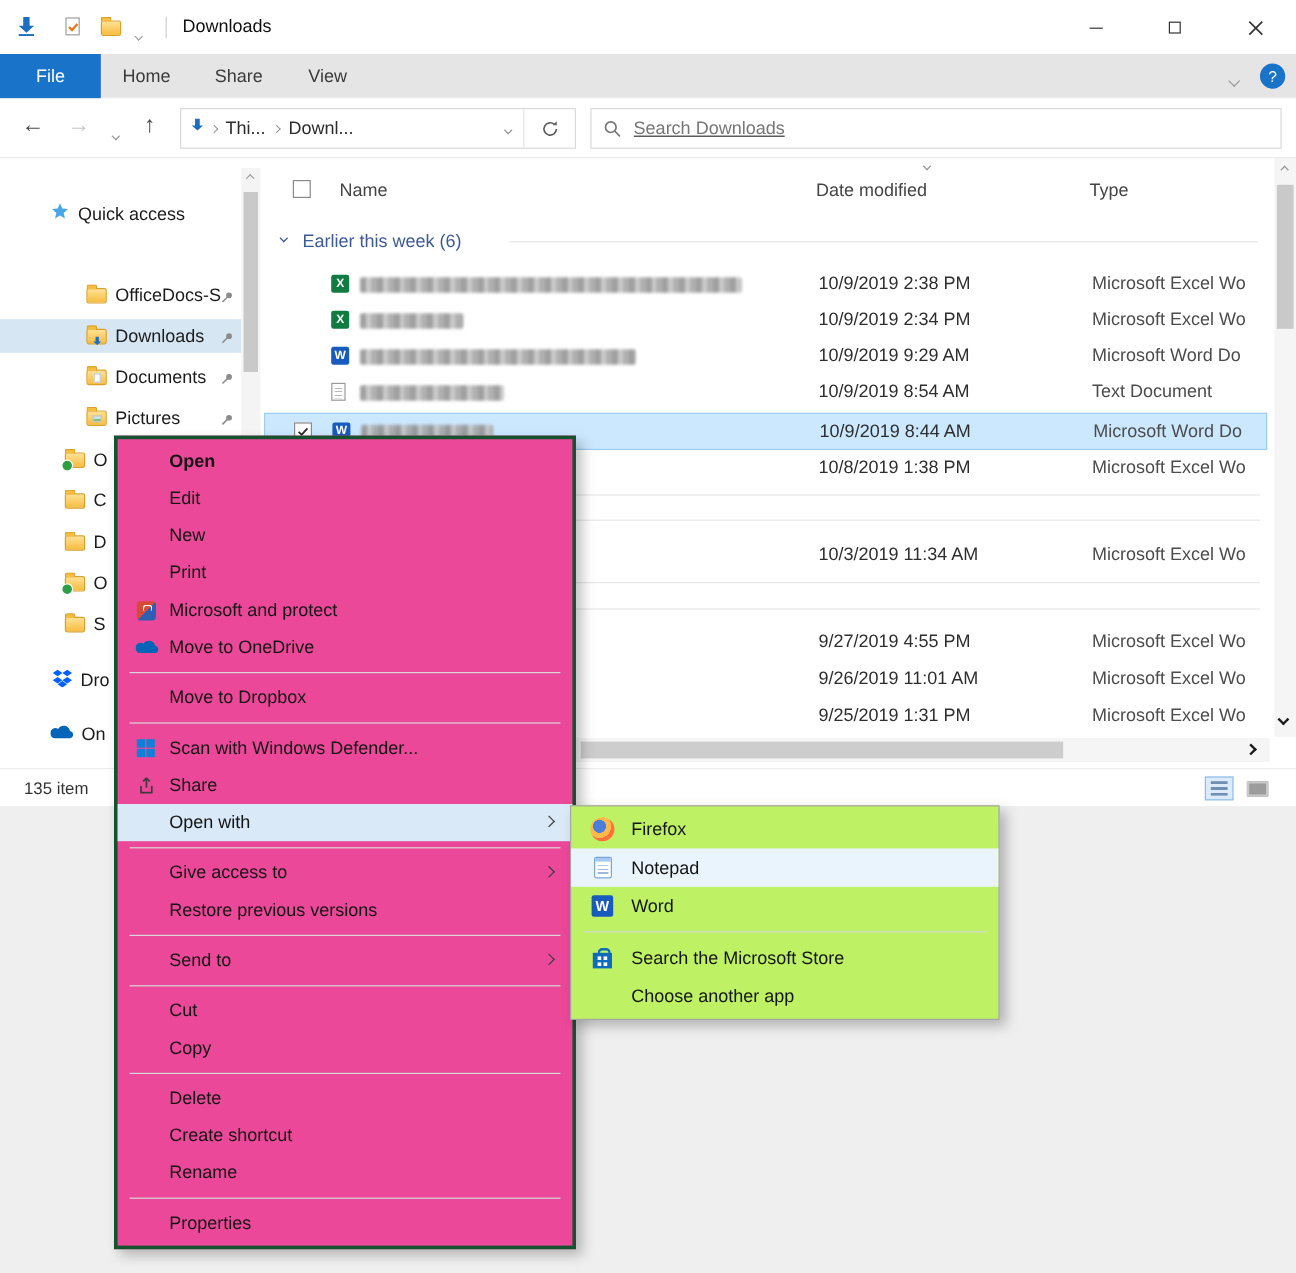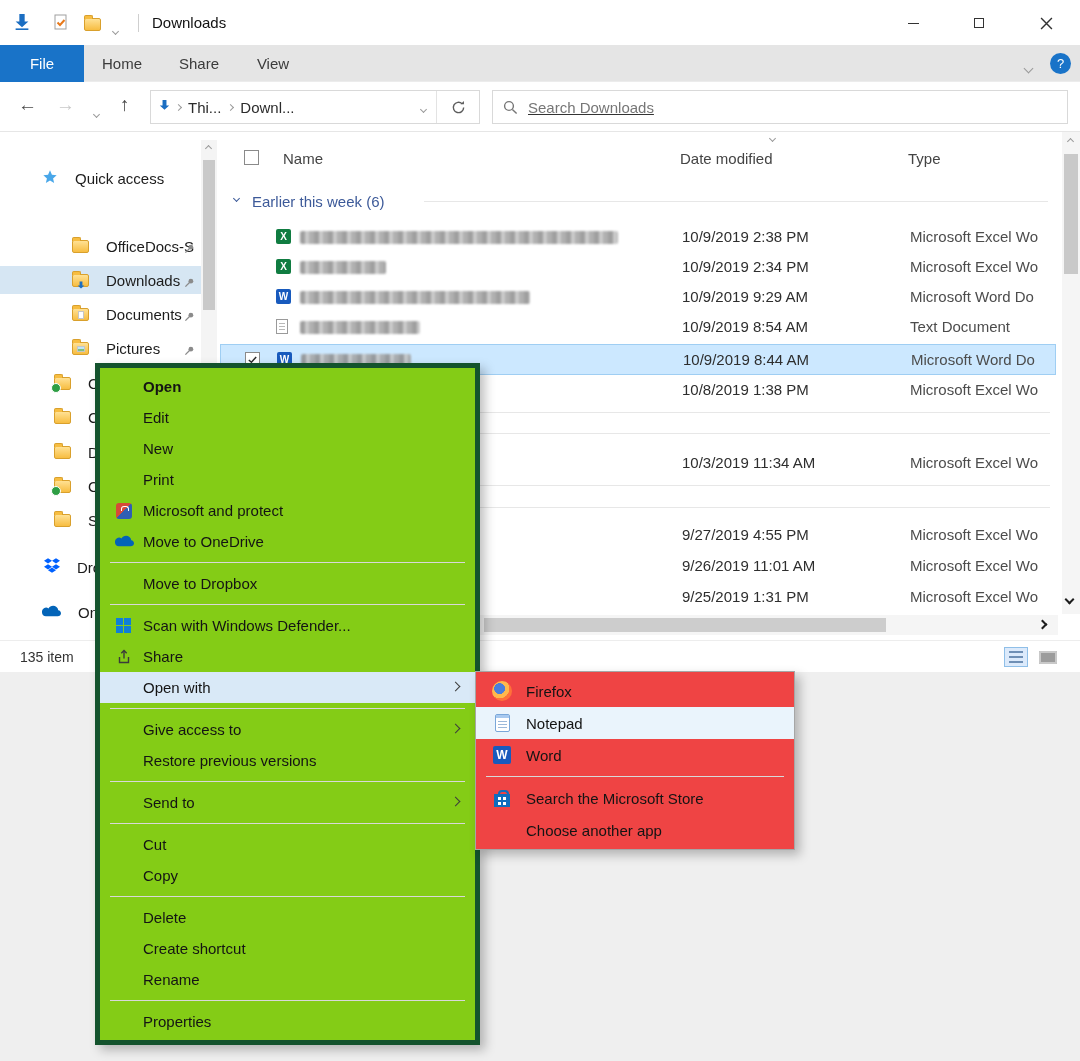--- a/index.html
+++ b/index.html
@@ -38,21 +38,21 @@
   .chev.r { transform:rotate(-45deg); }
   .chev.d { transform:rotate(45deg); }
   .chev.u { transform:rotate(-135deg); }
   .chev.sm { width:5px; height:5px; }
   .chev.dark { border-color:#1d1d1d; border-width:2px; }
   .chev.blue { border-color:#3d5a99; }
   .chev.lite { border-color:#9a9a9a; }
 
   
   .nav { position:absolute; left:0; top:132px; width:218px; height:508px; background:#fff; }
-  .nav-item { position:absolute; left:0; width:201px; height:28px; display:flex; align-items:center; gap:17px; font-size:15px; color:#1c1c1c; }
+  .nav-item { position:absolute; left:0; width:201px; height:28px; display:flex; align-items:center; gap:7px; font-size:15px; color:#1c1c1c; }
   .nav-item.selected { background:#d6e6f3; }
   .pin { position:absolute; left:184px; top:8px; }
   .nav-scroll { position:absolute; left:201px; top:8px; width:16px; height:460px; background:#f4f4f4; }
   .nav-thumb { position:absolute; left:2px; top:20px; width:12px; height:150px; background:#c9c9c9; }
 
   
   .sfold { position:relative; display:inline-block; width:17px; height:13px; background:linear-gradient(#ffe194,#f7bd41); border:1px solid #d9a02c; border-radius:2px; flex:none; }
   .sfold::before { content:""; position:absolute; top:-4px; left:-1px; width:7px; height:3px; background:#f7bd41; border:1px solid #d9a02c; border-bottom:0; border-radius:2px 2px 0 0; }
   .badge-sync::after { content:""; position:absolute; left:-4px; bottom:-4px; width:8px; height:8px; border-radius:50%; background:#2e9e44; border:1px solid #fff; }
   .doc-sheet { position:absolute; left:5px; top:2px; width:6px; height:8px; background:#fff; border:1px solid #c5c5c5; }
@@ -104,30 +104,30 @@
   .hscroll { position:absolute; left:222px; top:615px; width:836px; height:20px; background:#f5f5f5; }
   .hthumb { position:absolute; left:262px; top:3px; width:402px; height:14px; background:#cdcdcd; }
   .statusbar { position:absolute; left:0; top:640px; width:1080px; height:32px; background:#fff; border-top:1px solid #ededed; }
   .st-count { position:absolute; left:20px; top:8px; font-size:14px; color:#333; }
   .view-btn { position:absolute; top:6px; width:24px; height:20px; display:flex; align-items:center; justify-content:center; }
   .view-btn.active { background:#dceafb; border:1px solid #8fbfe8; }
   .vicon-details { width:14px; height:12px; background:repeating-linear-gradient(#6f8fb5 0 2px, transparent 2px 5px); }
   .vicon-thumbs { width:18px; height:13px; background:#9c9c9c; border-radius:1px; box-shadow:inset 0 0 0 2px #c9c9c9; }
 
   
-  .cmenu { position:absolute; left:95px; top:363px; width:385px; background:#84cc16; border:5px solid #14532d;
+  .cmenu { position:absolute; left:95px; top:363px; width:385px; background:#ec4899; border:3px solid #14532d;
       box-shadow:5px 5px 10px rgba(0,0,0,.25); padding:3px 0; z-index:50; }
   .m-item { position:relative; height:31px; display:flex; align-items:center; padding-left:43px; font-size:15px; color:#141414; }
   .m-item.bold { font-weight:bold; }
   .m-item.highlight { background:#d9e9f7; }
   .micon { position:absolute; left:12px; top:0; height:31px; width:24px; display:flex; align-items:center; justify-content:center; }
   .marrow { position:absolute; right:16px; top:11px; }
   .m-sep { height:1px; background:#d8d8d8; margin:5px 10px; }
 
-  .smenu { position:absolute; left:475px; top:671px; width:320px; background:#ef4444; border:1px solid #a6a6a6;
+  .smenu { position:absolute; left:475px; top:671px; width:358px; background:#bef264; border:1px solid #a6a6a6;
       box-shadow:5px 5px 10px rgba(0,0,0,.25); padding:3px 0; z-index:60; }
   .s-item { position:relative; height:32px; display:flex; align-items:center; padding-left:50px; font-size:15px; color:#141414; }
   .s-item.highlight { background:#eaf4fc; }
   .sicon { position:absolute; left:13px; top:0; height:32px; width:26px; display:flex; align-items:center; justify-content:center; }
 </style>
 </head>
 <body>
 
 <div class="stage" style="position:absolute;inset:0;">
 

